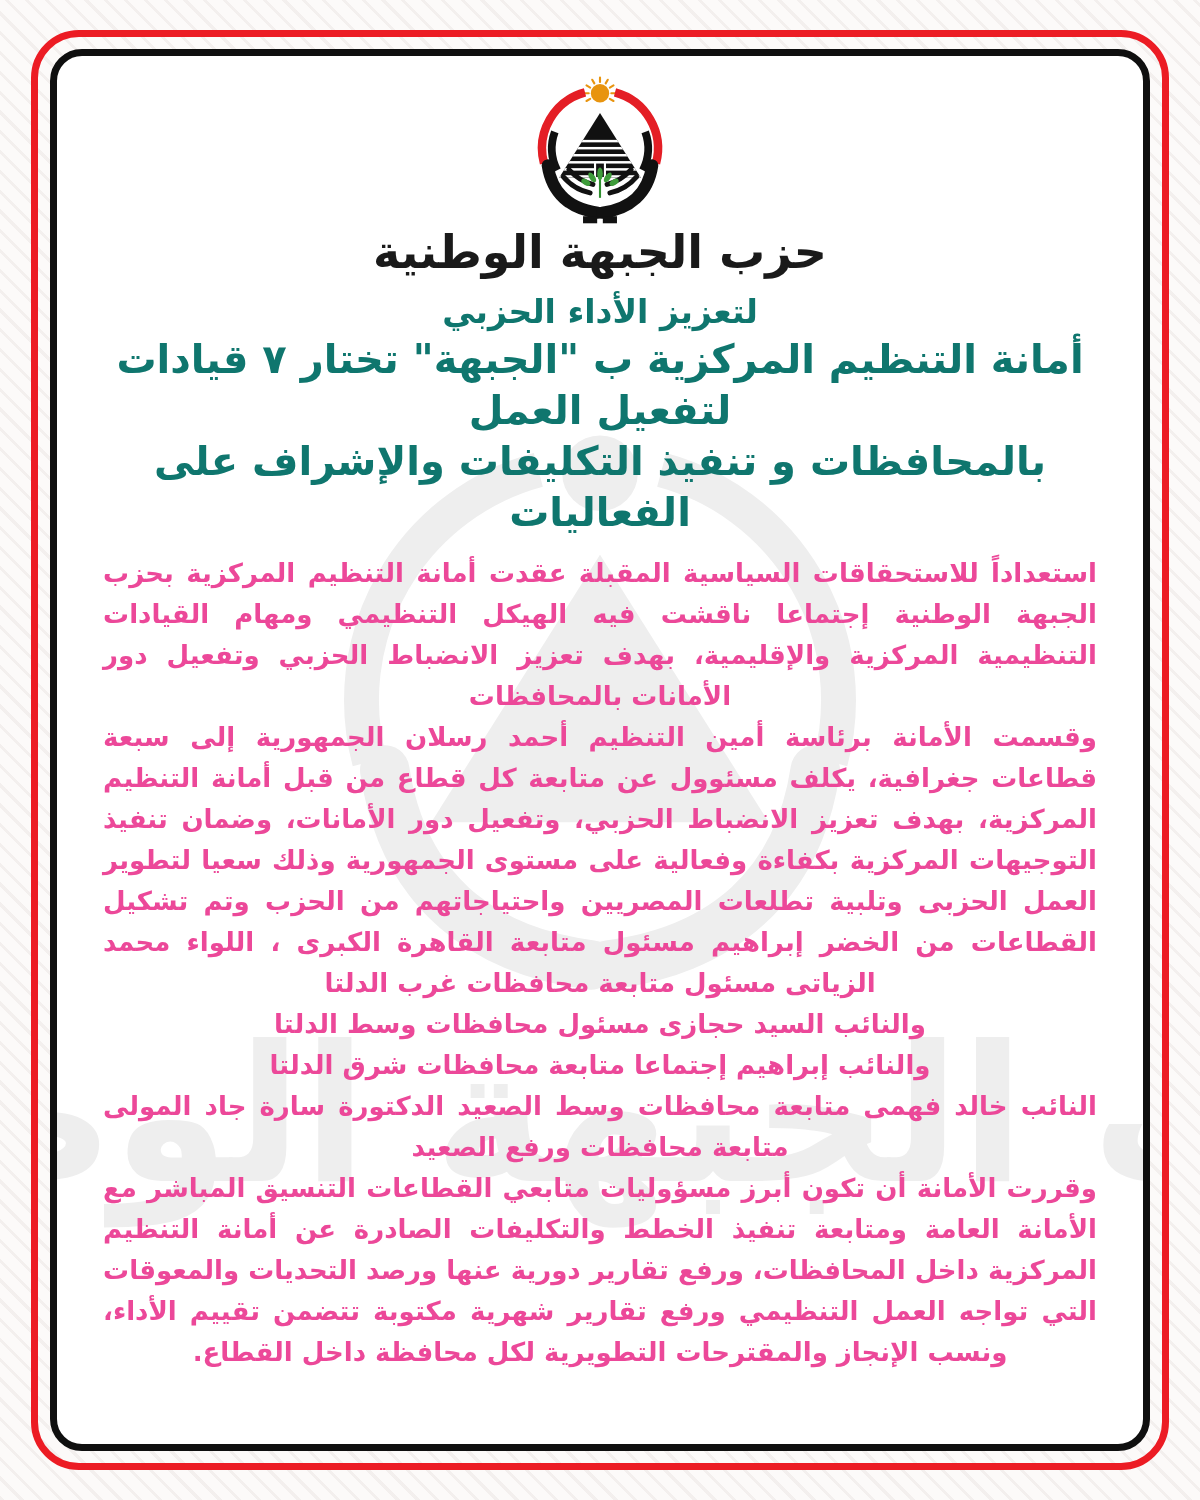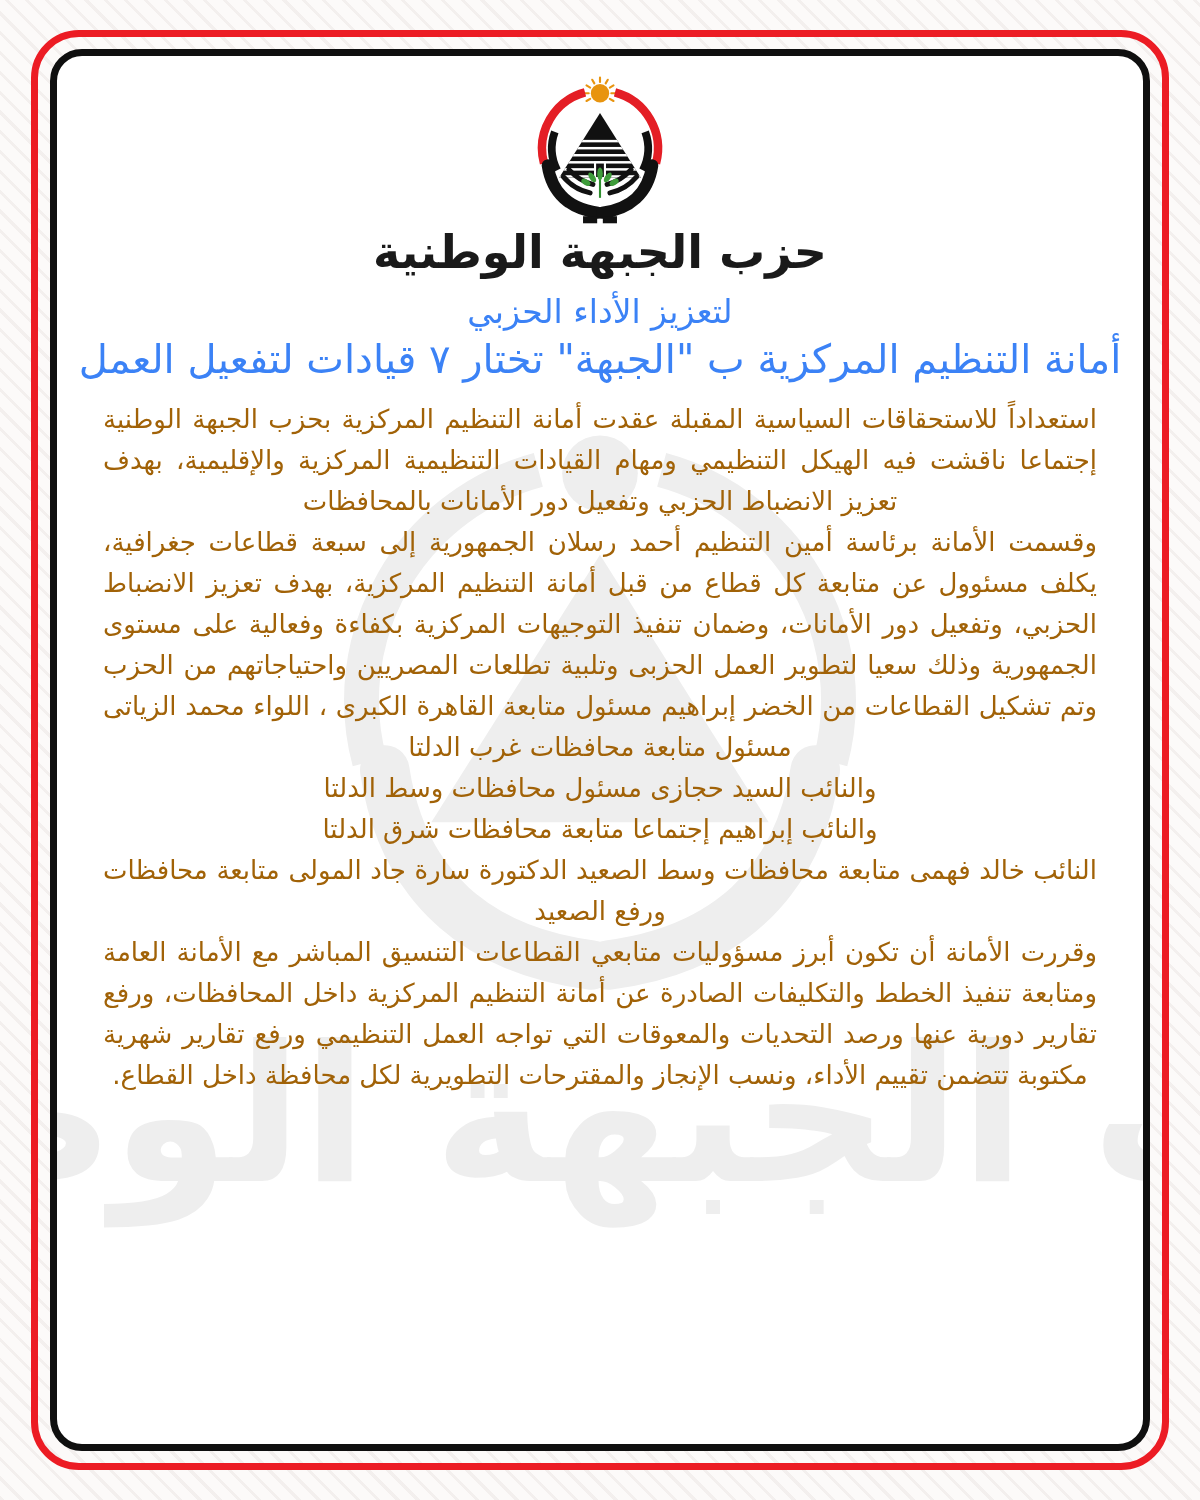--- a/index.html
+++ b/index.html
@@ -25,26 +25,26 @@
   }
   .watermark svg{width:640px;height:auto;}
   .watermark .wm-text{
     font-size:190px;font-weight:bold;color:#000;white-space:nowrap;line-height:1.1;
   }
   .content{position:relative;z-index:2;text-align:center;padding:16px 20px 0;}
   .logo-svg{display:block;margin:0 auto;width:158px;height:152px;}
   .calligraphy{
     font-size:46px;font-weight:bold;color:#1a1a1a;line-height:1.15;margin-top:2px;
   }
-  .headline{font-weight:normal;color:#3b82f6;margin-top:12px;}
+  .headline{font-weight:bold;color:#0f766e;margin-top:12px;}
   .headline .h-sub{font-size:33px;line-height:1.3;}
   .headline .h-main{font-size:40px;line-height:1.28;}
   .article{
     direction:rtl;text-align:justify;text-align-last:center;
-    font-size:26px;line-height:41px;font-weight:normal;color:#a16207;
+    font-size:26px;line-height:41px;font-weight:bold;color:#ec4899;
     margin:14px 26px 0;
   }
   .article p{margin:0;padding:0;}
 </style>
 </head>
 <body>
 
 <div class="frame">
   <div class="inner">
 
@@ -117,20 +117,21 @@
           <ellipse cx="90" cy="156" rx="4" ry="7" fill="#3e9c3a" transform="rotate(-60 90 156)"></ellipse>
           <ellipse cx="130" cy="156" rx="4" ry="7" fill="#3e9c3a" transform="rotate(60 130 156)"></ellipse>
         </g>
       </svg>
 
       <div class="calligraphy">حزب الجبهة الوطنية</div>
 
       <div class="headline">
         <div class="h-sub">لتعزيز الأداء الحزبي</div>
         <div class="h-main">أمانة التنظيم المركزية ب "الجبهة" تختار ٧ قيادات لتفعيل العمل</div>
+        <div class="h-main">بالمحافظات و تنفيذ التكليفات والإشراف على الفعاليات</div>
       </div>
 
       <div class="article">
         <p>استعداداً للاستحقاقات السياسية المقبلة عقدت أمانة التنظيم المركزية بحزب الجبهة الوطنية إجتماعا ناقشت فيه الهيكل التنظيمي ومهام القيادات التنظيمية المركزية والإقليمية، بهدف تعزيز الانضباط الحزبي وتفعيل دور الأمانات بالمحافظات</p>
         <p>وقسمت الأمانة برئاسة أمين التنظيم أحمد رسلان الجمهورية إلى سبعة قطاعات جغرافية، يكلف مسئوول عن متابعة كل قطاع من قبل أمانة التنظيم المركزية، بهدف تعزيز الانضباط الحزبي، وتفعيل دور الأمانات، وضمان تنفيذ التوجيهات المركزية بكفاءة وفعالية على مستوى الجمهورية وذلك سعيا لتطوير العمل الحزبى وتلبية تطلعات المصريين واحتياجاتهم من الحزب وتم تشكيل القطاعات من  الخضر إبراهيم مسئول متابعة  القاهرة الكبرى ، اللواء محمد الزياتى مسئول متابعة محافظات غرب الدلتا</p>
         <p>والنائب السيد حجازى مسئول محافظات  وسط الدلتا</p>
         <p>والنائب إبراهيم إجتماعا متابعة  محافظات شرق  الدلتا</p>
         <p>النائب  خالد فهمى متابعة محافظات وسط الصعيد  الدكتورة سارة جاد المولى متابعة محافظات ورفع الصعيد</p>
         <p>وقررت الأمانة أن تكون أبرز مسؤوليات متابعي القطاعات التنسيق المباشر مع الأمانة العامة ومتابعة تنفيذ الخطط والتكليفات الصادرة عن أمانة التنظيم المركزية داخل المحافظات، ورفع تقارير دورية عنها ورصد التحديات والمعوقات التي تواجه العمل التنظيمي ورفع تقارير شهرية مكتوبة تتضمن تقييم الأداء، ونسب الإنجاز والمقترحات التطويرية لكل محافظة داخل القطاع.</p>
 

